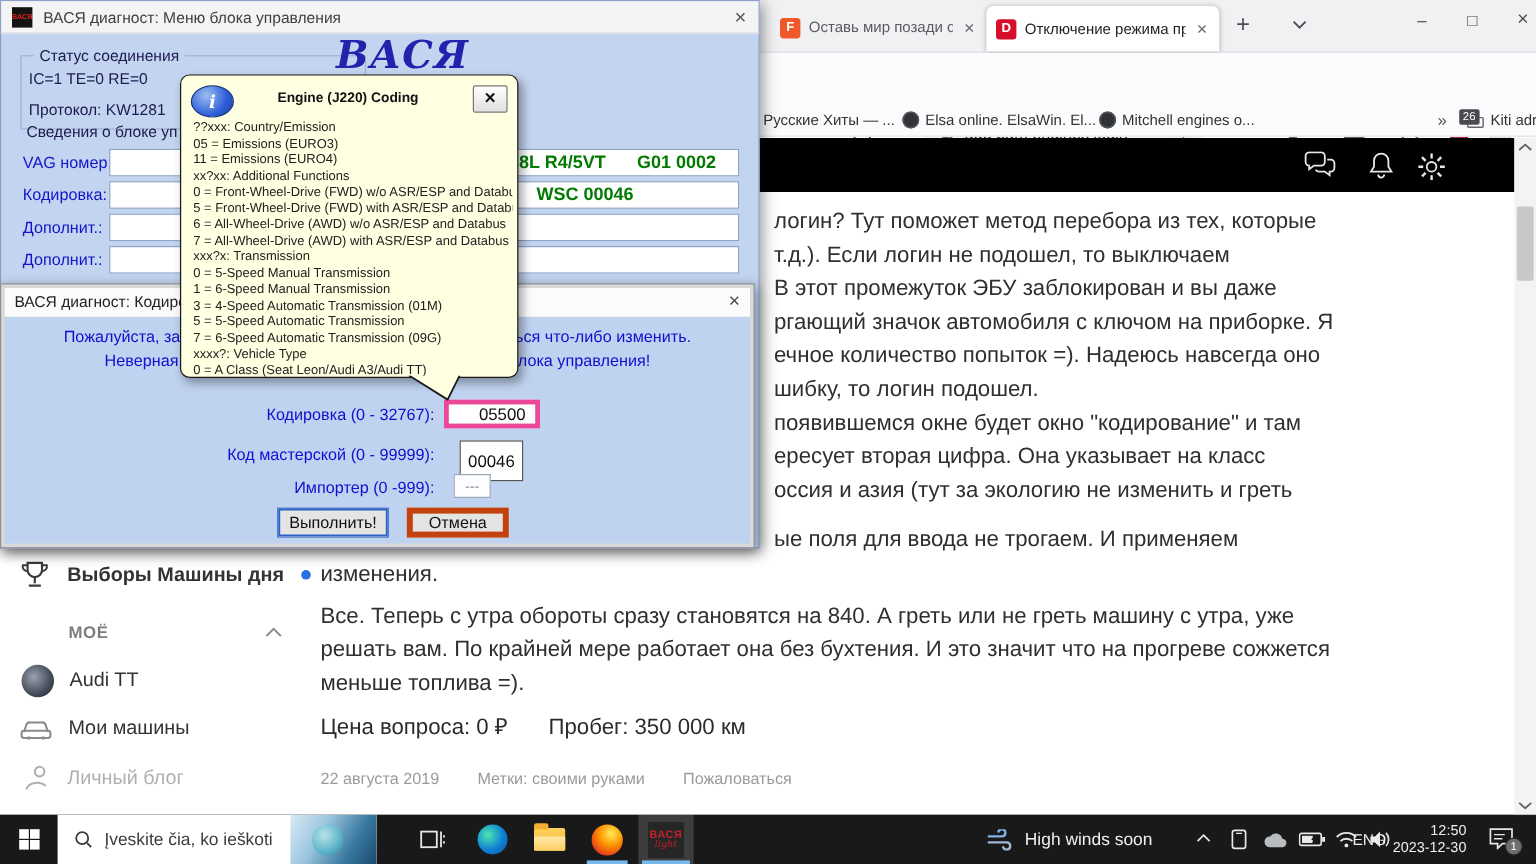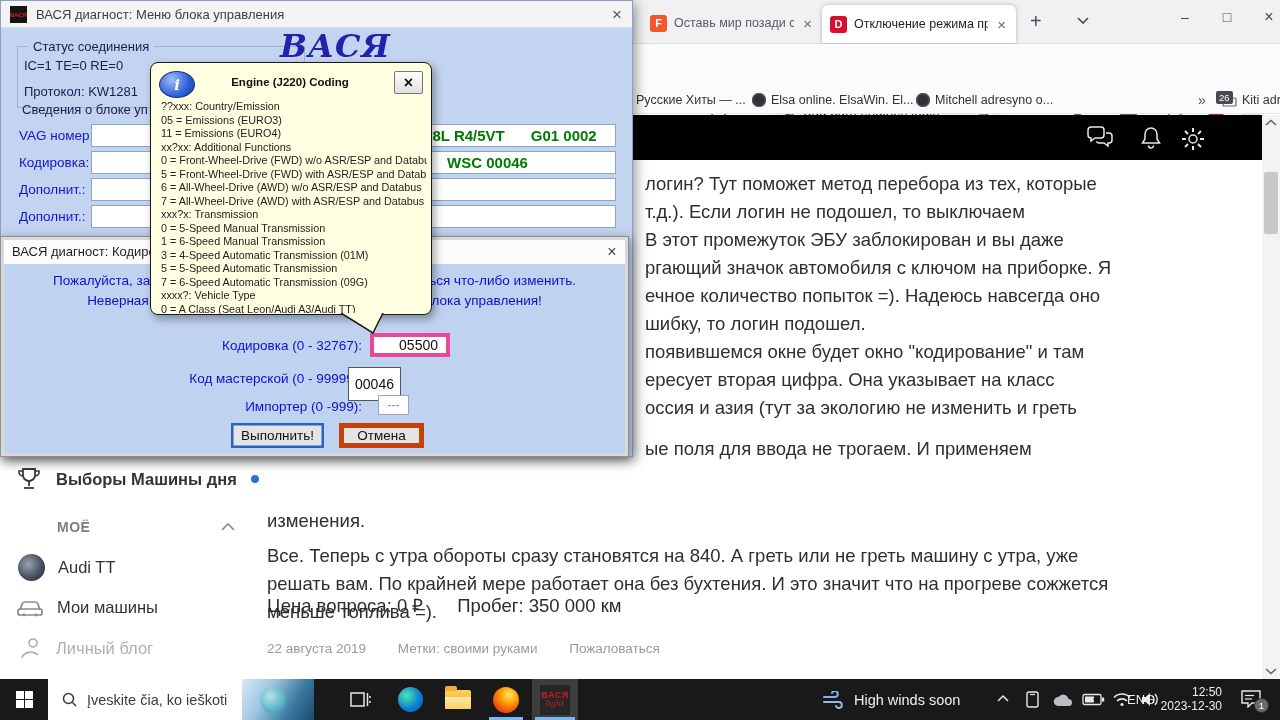--- a/index.html
+++ b/index.html
@@ -48,21 +48,21 @@
   .bm-chev{position:absolute;left:1198px;top:2px;font-size:14px;color:#555;}
 
   .siteheader{position:absolute;left:0;top:115px;width:1262px;height:45px;background:#000;}
   .sh-icon{position:absolute;top:11px;}
 
   .scrollbar{position:absolute;top:115px;right:0;width:18px;height:564px;background:#f3f3f3;}
   .sb-thumb{position:absolute;left:2px;top:57px;width:14px;height:62px;background:#c8c8c8;border-radius:2px;}
   .sb-arrow{position:absolute;left:3px;}
 
   .al{position:absolute;left:645px;font-size:18.5px;color:#2f2f2f;white-space:nowrap;}
-  .al.b{left:267px;margin-top:43px;}
+  .al.b{left:267px;}
   .l0{top:173px}.l1{top:201px}.l2{top:229px}.l3{top:257px}.l4{top:285px}.l5{top:313px}
   .l6{top:341px}.l7{top:369px}.l8{top:397px}.l9{top:438px}
   .l10{top:467px}.l11{top:502px}.l12{top:530px}.l13{top:558px}
   .priceline{position:absolute;left:267px;top:592px;font-size:18.5px;color:#2b2b2b;white-space:nowrap;}
   .priceline .gap{display:inline-block;width:34px;}
   .postfooter{position:absolute;left:267px;top:641px;font-size:13.5px;color:#9a9a9a;white-space:nowrap;}
   .postfooter span{margin-right:28px;}
 
   .side-item{position:absolute;display:flex;align-items:center;}
   .side-label{font-size:16.5px;color:#333;}
@@ -105,21 +105,21 @@
   .cd-title{position:absolute;left:3px;top:3px;right:3px;height:24px;background:#fbfbfb;}
   .cd-title .txt{position:absolute;left:8px;top:4px;font-size:13px;color:#1f1f1f;}
   .cd-x{position:absolute;left:594px;top:1px;width:28px;height:22px;display:flex;align-items:center;
         justify-content:center;font-size:16px;color:#444;}
   .cd-warn{position:absolute;left:0;right:0;text-align:center;font-size:13.5px;color:#0f0fd0;white-space:nowrap;}
   .cw1{top:36px}.cw2{top:56px}
   .cd-label{position:absolute;left:0;width:361px;text-align:right;font-size:13.5px;color:#0f0fd0;white-space:nowrap;}
   .cl1{top:101px}.cl2{top:134px}.cl3{top:162px}
   .cd-input{position:absolute;background:#fff;font-size:14px;color:#111;display:flex;align-items:center;}
   .ci1{left:369px;top:96px;width:80px;height:24px;border:4px solid #ec4899;justify-content:flex-end;padding-right:8px;}
-  .ci2{left:347px;top:130px;width:53px;height:34px;border:1px solid #555;justify-content:center;}
+  .ci2{left:382px;top:130px;width:53px;height:34px;border:1px solid #555;justify-content:center;}
   .ci3{left:377px;top:158px;width:31px;height:20px;border:1px solid #9aa6ba;justify-content:center;
        color:#8a8a9a;font-size:12px;background:#fdfdff;}
   .cd-btn{position:absolute;top:186px;height:25px;background:#e4e4e4;font-size:13.5px;color:#111;
           display:flex;align-items:center;justify-content:center;}
   .btn-ok{left:230px;width:93px;border:1px solid #2a63c8;box-shadow:inset 0 0 0 1.5px #2a63c8;}
   .btn-cancel{left:338px;width:85px;border:5px solid #c2410c;}
 
   
   .balloon{position:absolute;left:150px;top:62px;width:282px;height:253px;z-index:30;background:#ffffe1;
            border:1.5px solid #1a1a1a;border-radius:8px;box-shadow:3px 4px 8px rgba(0,0,0,.35);}
@@ -246,21 +246,21 @@
     <div class="bookmarksbar">
       <div class="bm" style="left:636px;">
         <span>Русские Хиты — ...</span>
       </div>
       <div class="bm" style="left:752px;">
         <span class="bm-globe"></span>
         <span>Elsa online. ElsaWin. El...</span>
       </div>
       <div class="bm" style="left:916px;">
         <span class="bm-globe"></span>
-        <span>Mitchell adresyno o...</span>
+        <span>Mitchell engines o...</span>
       </div>
       <div class="bm-chev">»</div>
       <div class="bm" style="left:1222px;">
         <svg width="15" height="13">
             <path d="M1 3 a1 1 0 0 1 1-1 h4 l1.5 2 h5.5 a1 1 0 0 1 1 1 v6 a1 1 0 0 1 -1 1 h-11 a1 1 0 0 1 -1 -1 z" fill="none" stroke="#666" stroke-width="1.2"></path>
           </svg>
         <span>Kiti adresyno įrašai</span>
       </div>
     </div>
 

